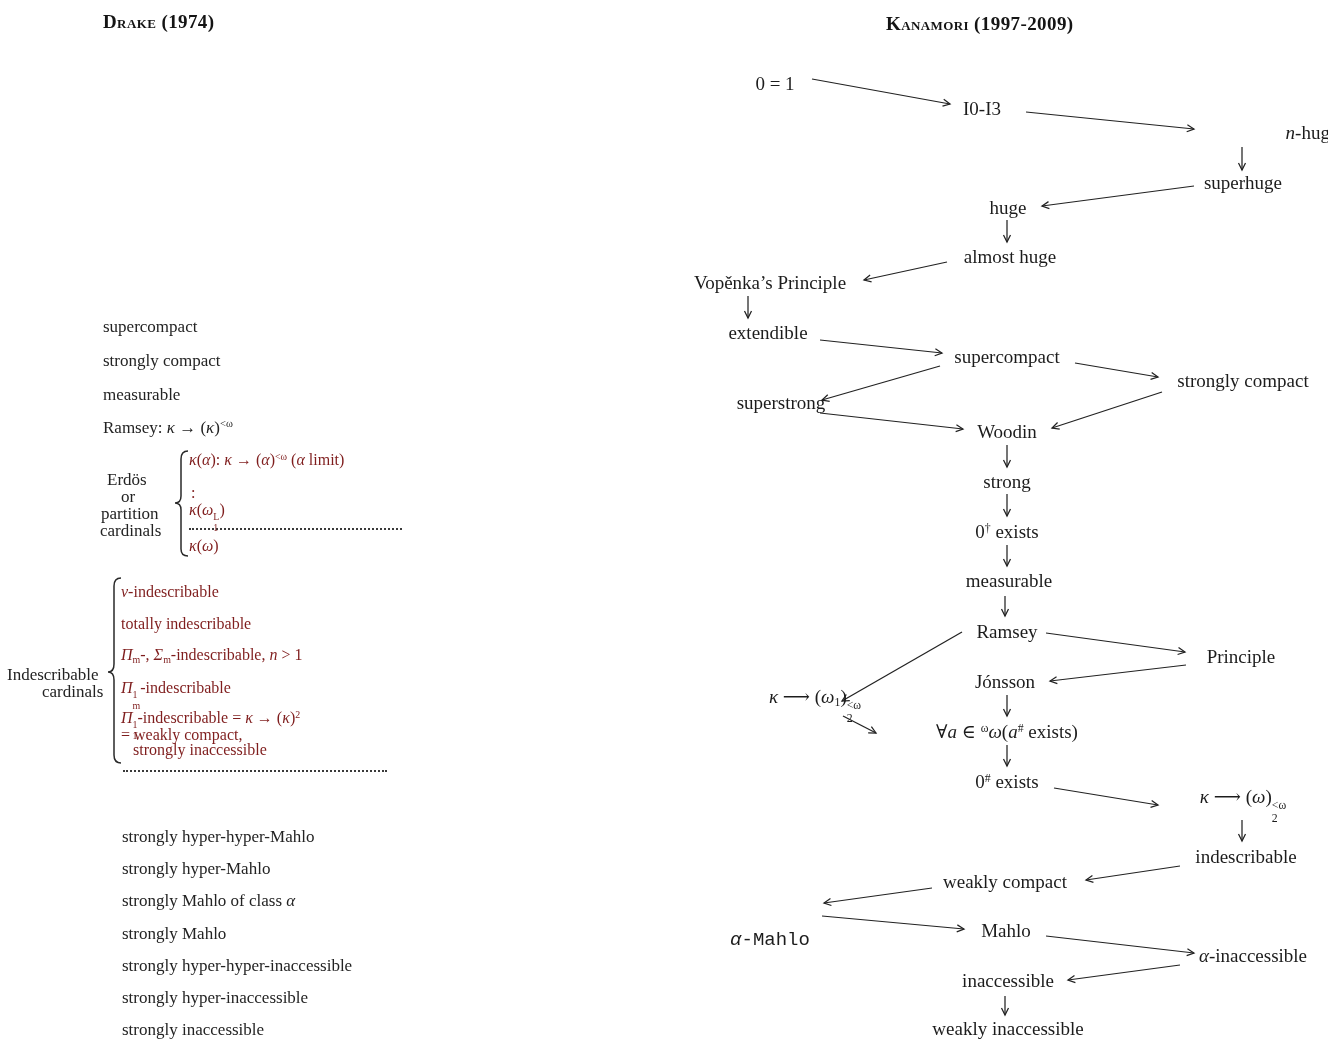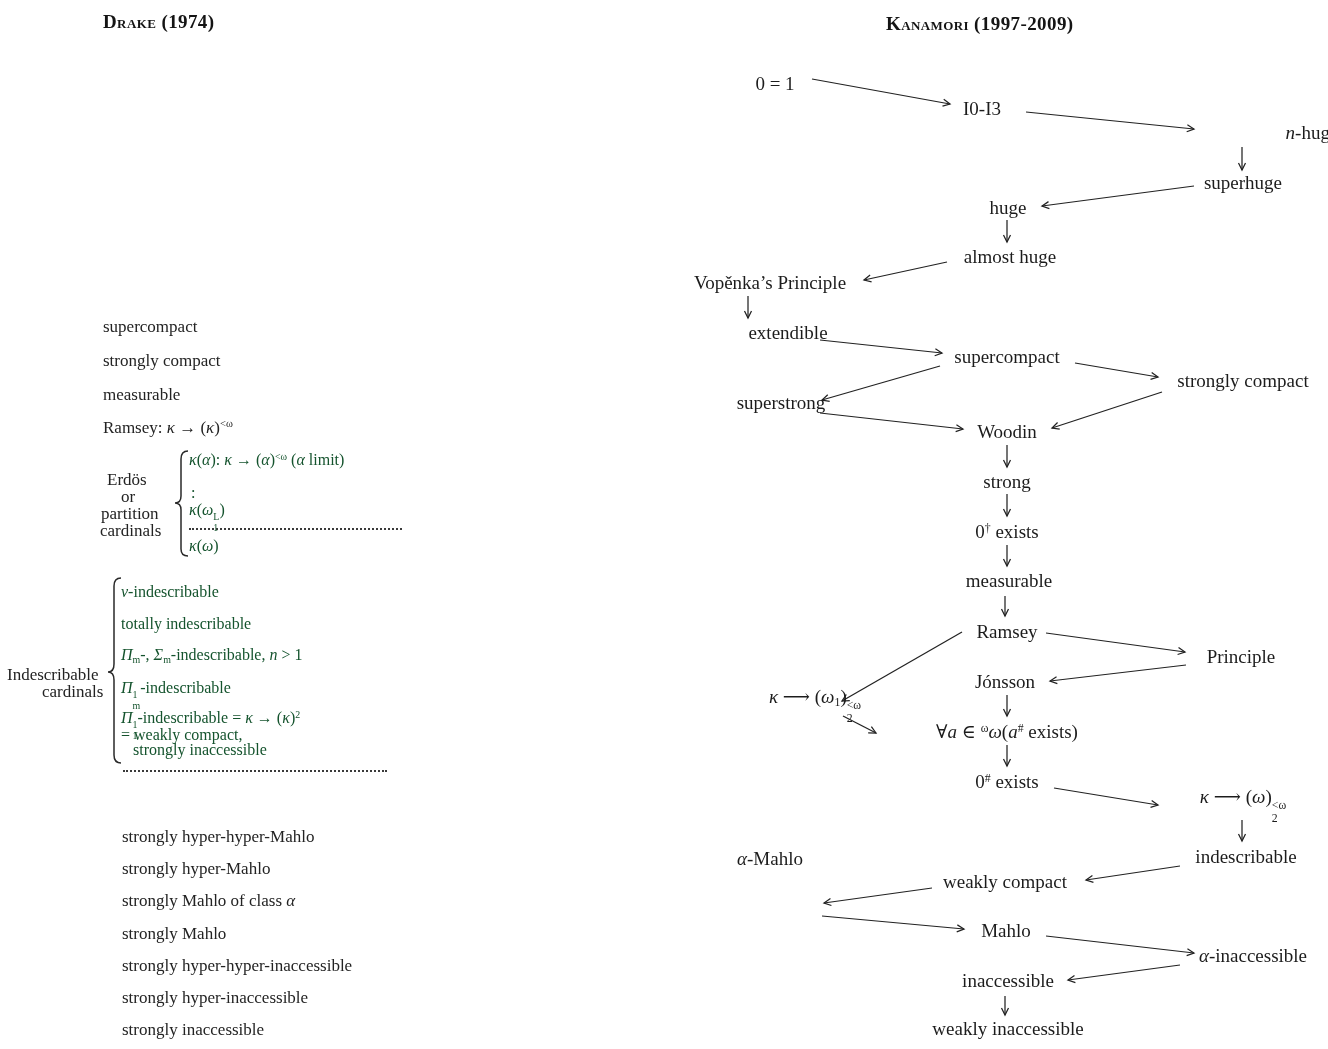--- a/index.html
+++ b/index.html
@@ -1,21 +1,21 @@
 <!DOCTYPE html>
 <html><head>
 <meta charset="utf-8">
 <style>
   html,body{margin:0;padding:0;}
   body{width:1328px;height:1049px;position:relative;background:#ffffff;color:#1c1c1c;
        font-family:"Liberation Serif","DejaVu Serif","DejaVu Sans",serif;overflow:hidden;}
   .abs{position:absolute;white-space:nowrap;line-height:1.05;}
   .title{font-weight:bold;font-variant:small-caps;font-size:19px;letter-spacing:.4px;color:#141414;}
   .drake-item{font-size:17px;color:#232323;}
-  .drake-math{font-size:16px;color:#14532d;}
+  .drake-math{font-size:16px;color:#7f1d1d;}
   .node{position:absolute;transform:translate(-50%,-50%);font-size:19px;white-space:nowrap;color:#1c1c1c;line-height:1;}
   i{font-style:italic;}
   sup,sub{font-size:.62em;position:relative;vertical-align:baseline;line-height:0;}
   sup{top:-.55em;}
   sub{top:.28em;}
   .ss{display:inline-flex;flex-direction:column;font-size:.62em;line-height:1.05;vertical-align:-.55em;text-align:left;}
   .dotted{position:absolute;border-top:2px dotted #3a3a3a;height:0;}
   #graphics{position:absolute;left:0;top:0;}
   .edge{stroke:#222;stroke-width:1.25;fill:none;}
   .brace{stroke:#2a2a2a;stroke-width:1.5;fill:none;}
@@ -111,21 +111,21 @@
   </div>
 
 <div id="node-layer">
     <div class="node" style="left: 775px; top: 83px;">0 = 1</div>
     <div class="node" style="left: 982px; top: 108px;">I0-I3</div>
     <div class="node" style="left: 1312px; top: 132px;"><i>n</i>-huge</div>
     <div class="node" style="left: 1243px; top: 182px;">superhuge</div>
     <div class="node" style="left: 1008px; top: 207px;">huge</div>
     <div class="node" style="left: 1010px; top: 256px;">almost huge</div>
     <div class="node" style="left: 770px; top: 282px;">Vopěnka’s Principle</div>
-    <div class="node" style="left: 788px; top: 332px; font-family: Liberation Serif, serif;">extendible</div>
+    <div class="node" style="left: 768px; top: 332px; font-family: Liberation Serif, serif;">extendible</div>
     <div class="node" style="left: 1007px; top: 356px;">supercompact</div>
     <div class="node" style="left: 1243px; top: 380px;">strongly compact</div>
     <div class="node" style="left: 765px; top: 402px; margin-left: 16px;">superstrong</div>
     <div class="node" style="left: 1007px; top: 431px;">Woodin</div>
     <div class="node" style="left: 1007px; top: 481px;">strong</div>
     <div class="node" style="left: 1007px; top: 531px;">0<sup>†</sup> exists</div>
     <div class="node" style="left: 1009px; top: 580px;">measurable</div>
     <div class="node" style="left: 1007px; top: 631px;">Ramsey</div>
     <div class="node" style="left: 1241px; top: 656px;">Principle</div>
     <div class="node" style="left: 1005px; top: 681px;">Jónsson</div>
@@ -134,18 +134,18 @@
         <span>2</span>
       </span></div>
     <div class="node" style="left: 1007px; top: 731px;">∀<i>a</i> ∈ <sup>ω</sup><i>ω</i>(<i>a</i><sup>#</sup> exists)</div>
     <div class="node" style="left: 1007px; top: 781px;">0<sup>#</sup> exists</div>
     <div class="node" style="left: 1243px; top: 806px;"><i>κ</i> ⟶ (<i>ω</i>)<span class="ss">
         <span>&lt;ω</span>
         <span>2</span>
       </span></div>
     <div class="node" style="left: 1246px; top: 856px;">indescribable</div>
     <div class="node" style="left: 1005px; top: 881px;">weakly compact</div>
-    <div class="node" style="left: 770px; top: 858px;"><i>α</i>-Mahlo</div>
+    <div class="node" style="left: 770px; top: 940px; font-family: Liberation Mono, monospace;"><i>α</i>-Mahlo</div>
     <div class="node" style="left: 1006px; top: 930px;">Mahlo</div>
     <div class="node" style="left: 1253px; top: 955px;"><i>α</i>-inaccessible</div>
     <div class="node" style="left: 1008px; top: 980px;">inaccessible</div>
     <div class="node" style="left: 1008px; top: 1028px;">weakly inaccessible</div>
   </div>
 
 </body></html>

